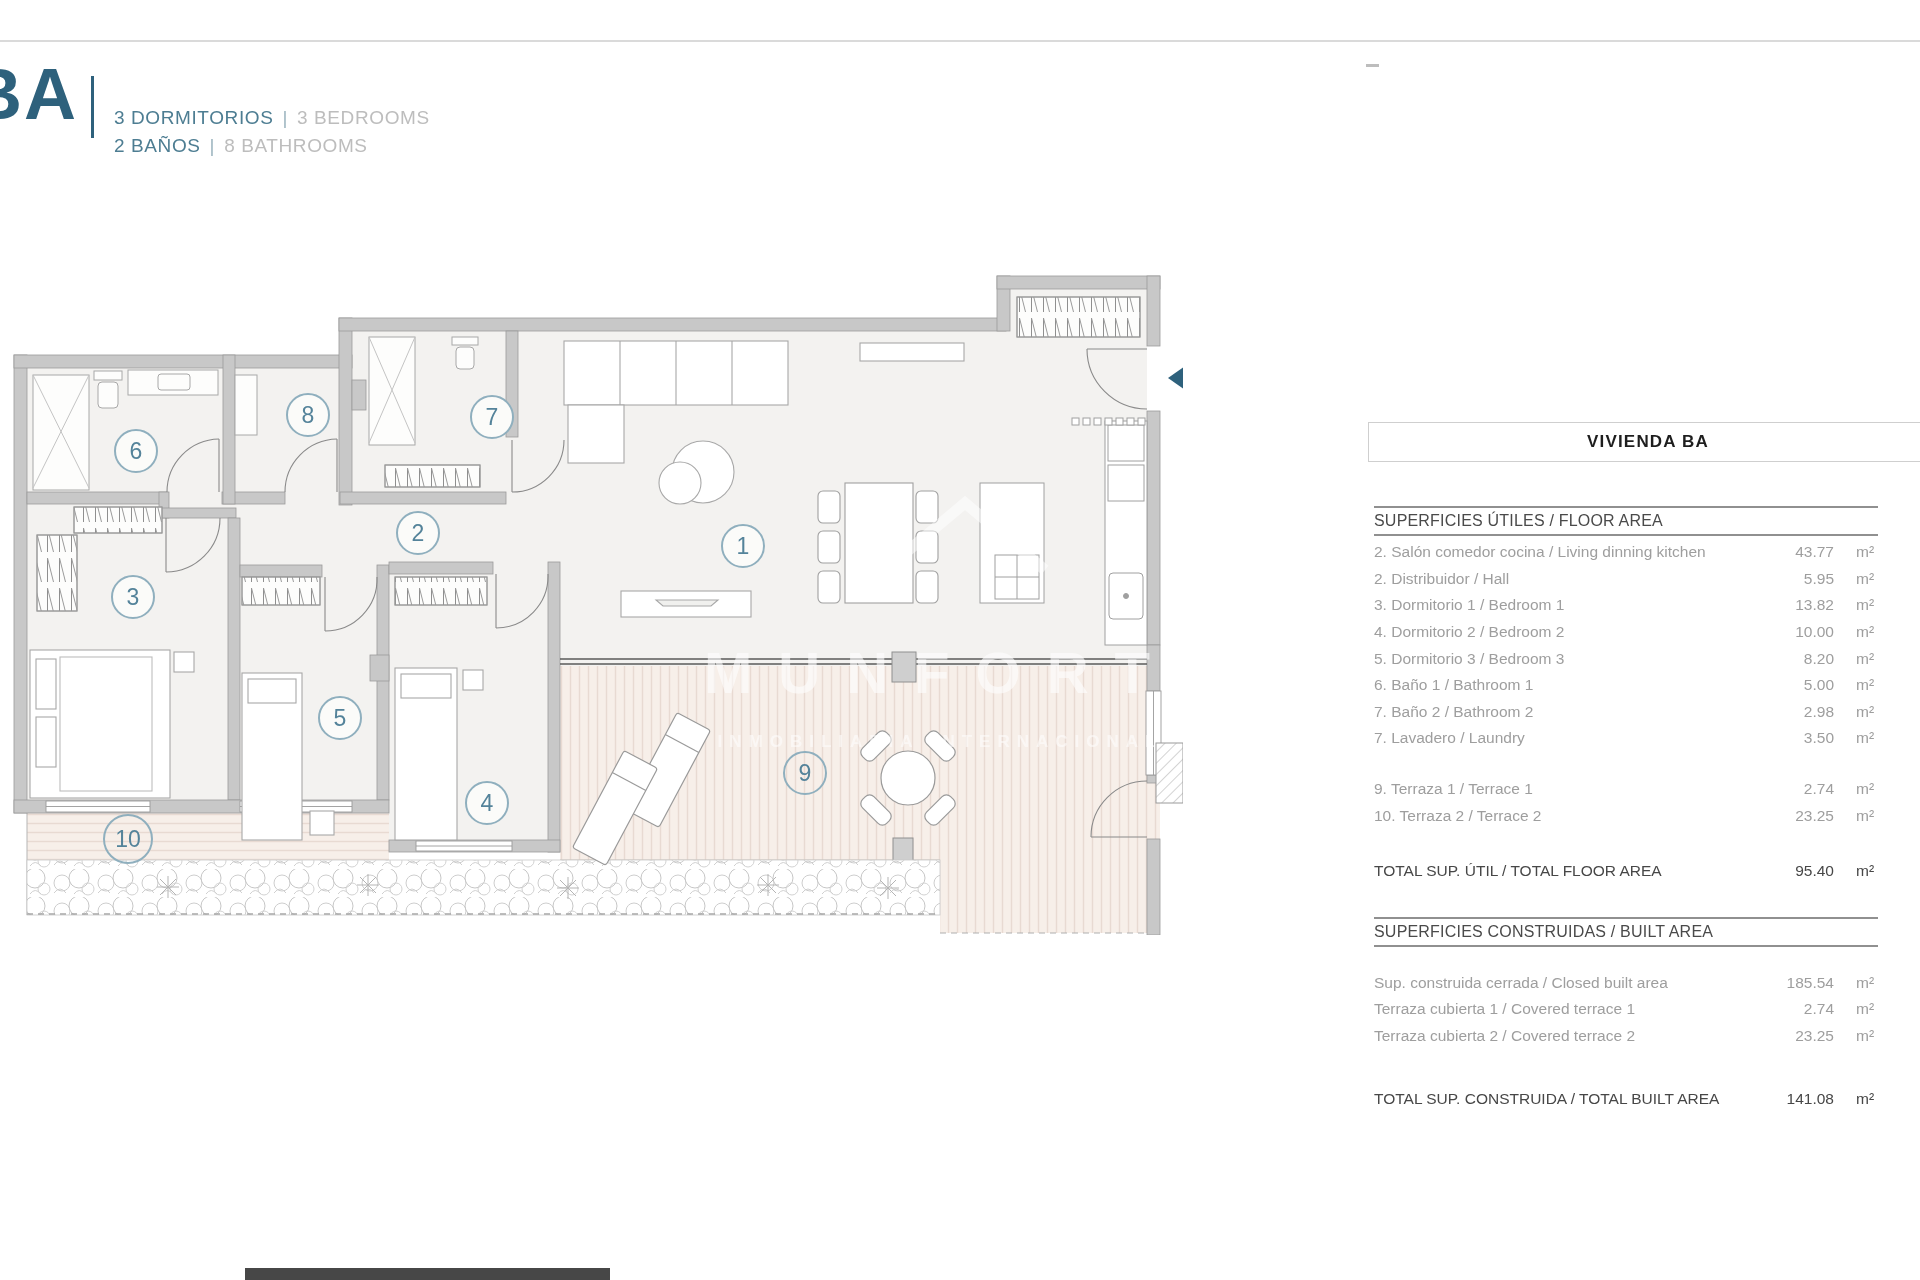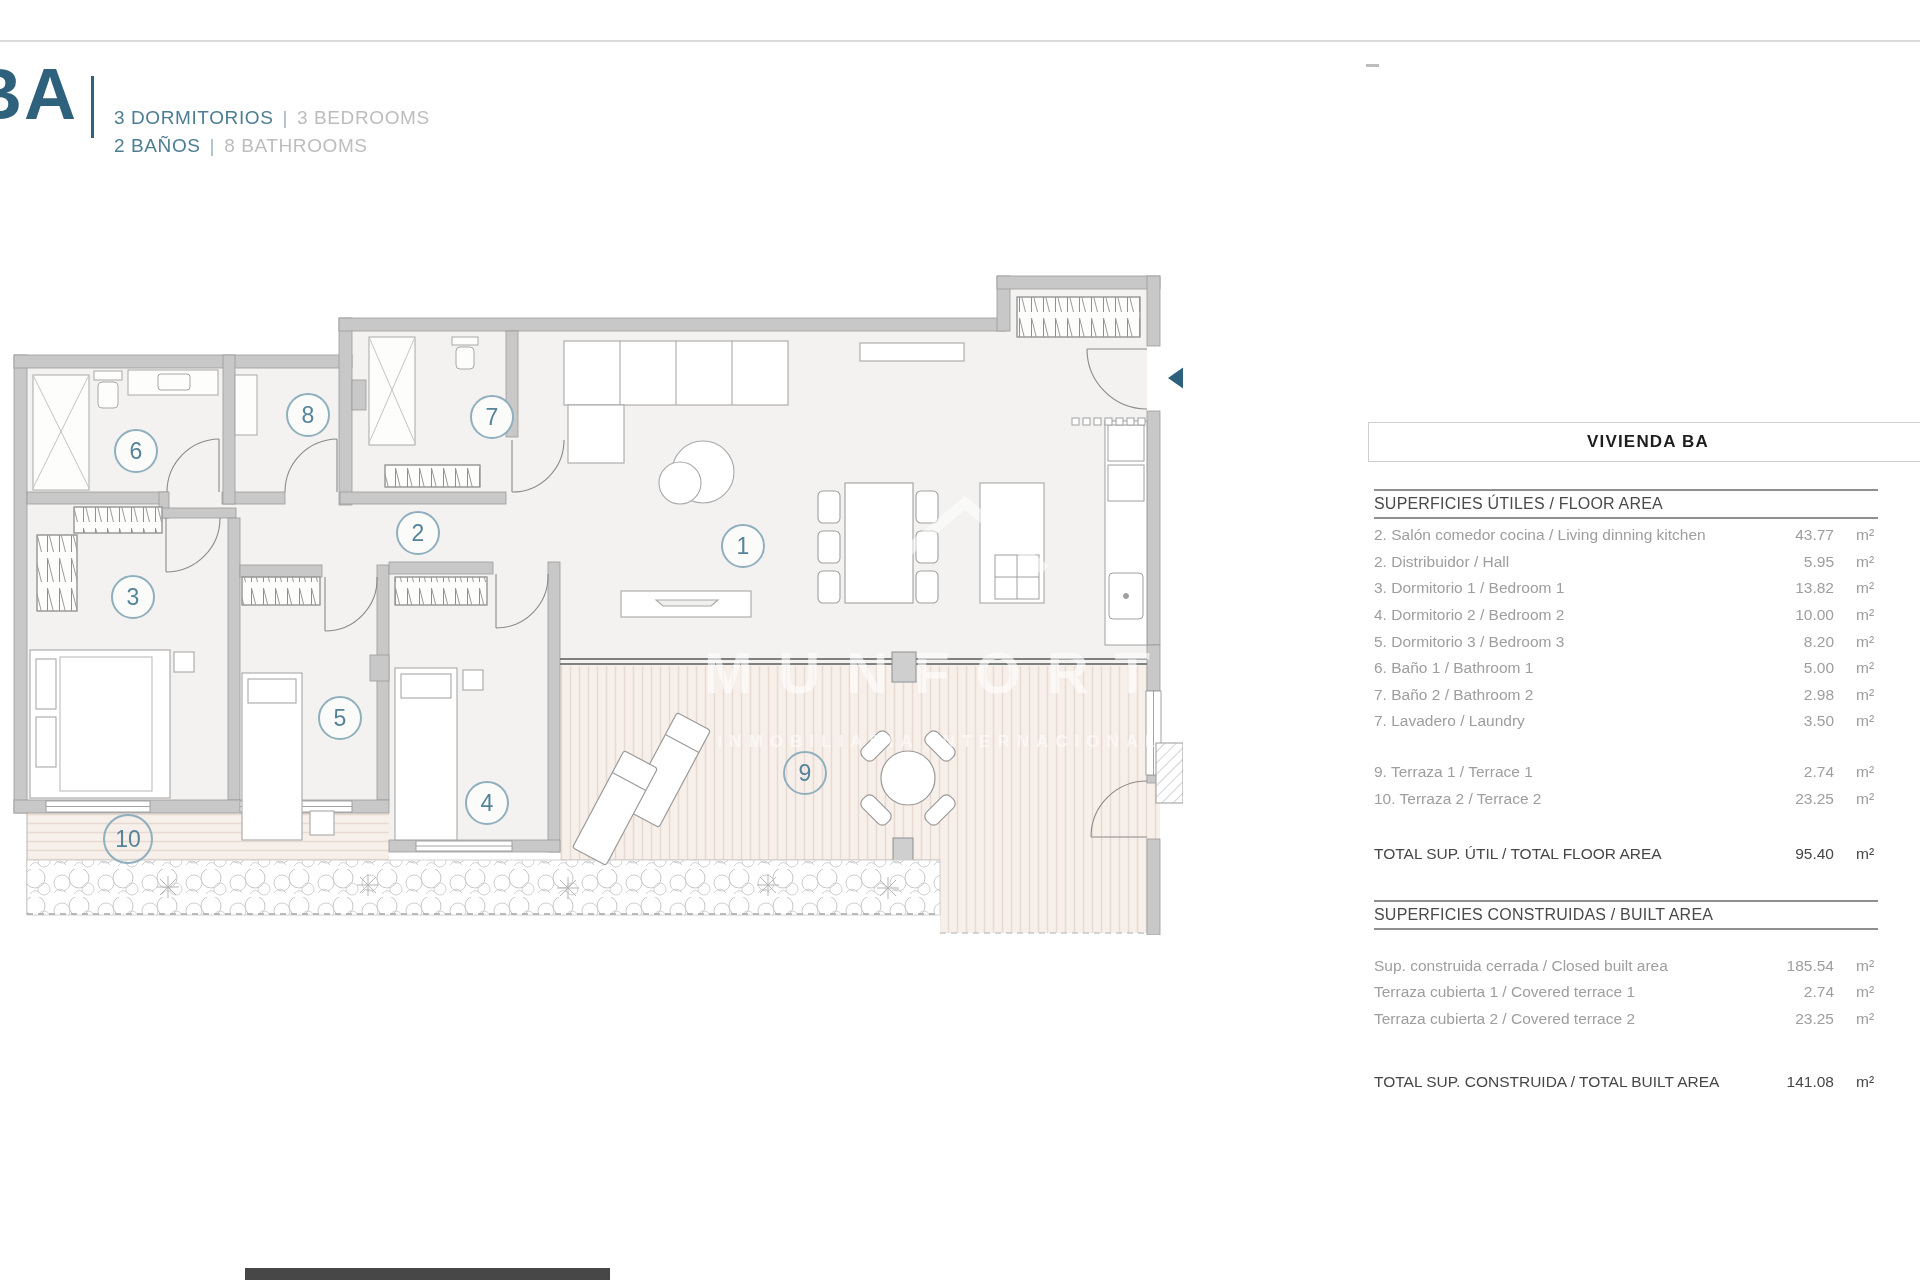--- a/index.html
+++ b/index.html
@@ -17,21 +17,21 @@
     color:#2e617c;letter-spacing:2px;line-height:1;}
   .hdr-divider{position:absolute;left:91px;top:76px;width:3px;height:62px;background:#2e617c;}
   .hdr-lines{position:absolute;left:114px;top:80px;font-size:19px;letter-spacing:.6px;margin-top:24px;}
   .hdr-line{height:28px;display:flex;gap:9px;align-items:center;white-space:nowrap;}
   .hdr-es{color:#4d7d92;}
   .hdr-sep{color:#9db5c0;}
   .hdr-en{color:#bdbdbd;}
 
   
   .panel{position:absolute;left:1368px;top:422px;width:552px;box-sizing:border-box;
-    padding:0 42px 0 6px;color:#9e9e9e;}
+    padding:17px 42px 0 6px;color:#9e9e9e;}
   .title-box{position:absolute;left:0;top:0;width:560px;height:40px;border:1px solid #cfcfcf;
     box-sizing:border-box;display:flex;align-items:center;justify-content:center;
     font-size:17px;font-weight:bold;letter-spacing:1.2px;color:#1e1e1e;background:#fff;}
   .sec1{margin-top:67px;}
   .sec2{margin-top:32px;}
   .sec-header{border-top:2px solid #909090;border-bottom:2px solid #909090;height:26px;
     line-height:26px;font-size:16px;color:#4a4a4a;letter-spacing:.2px;white-space:nowrap;}
   .rows{margin-top:3px;}
   .rows2{margin-top:23px;}
   .row{display:flex;align-items:center;height:26.6px;font-size:15.5px;white-space:nowrap;}

